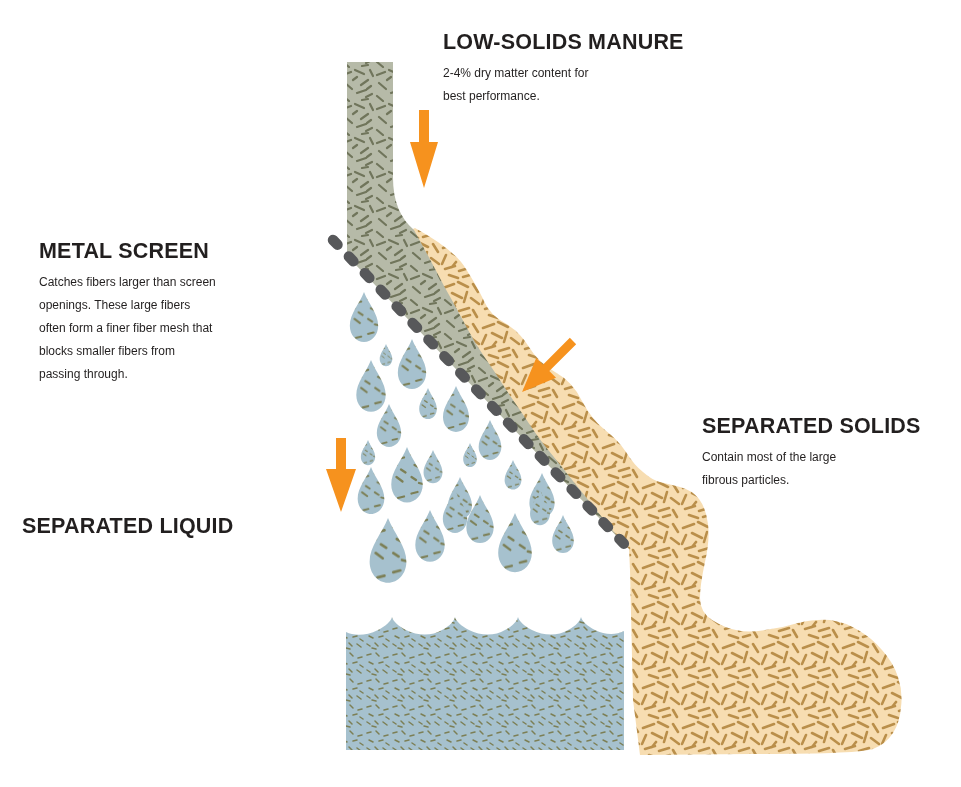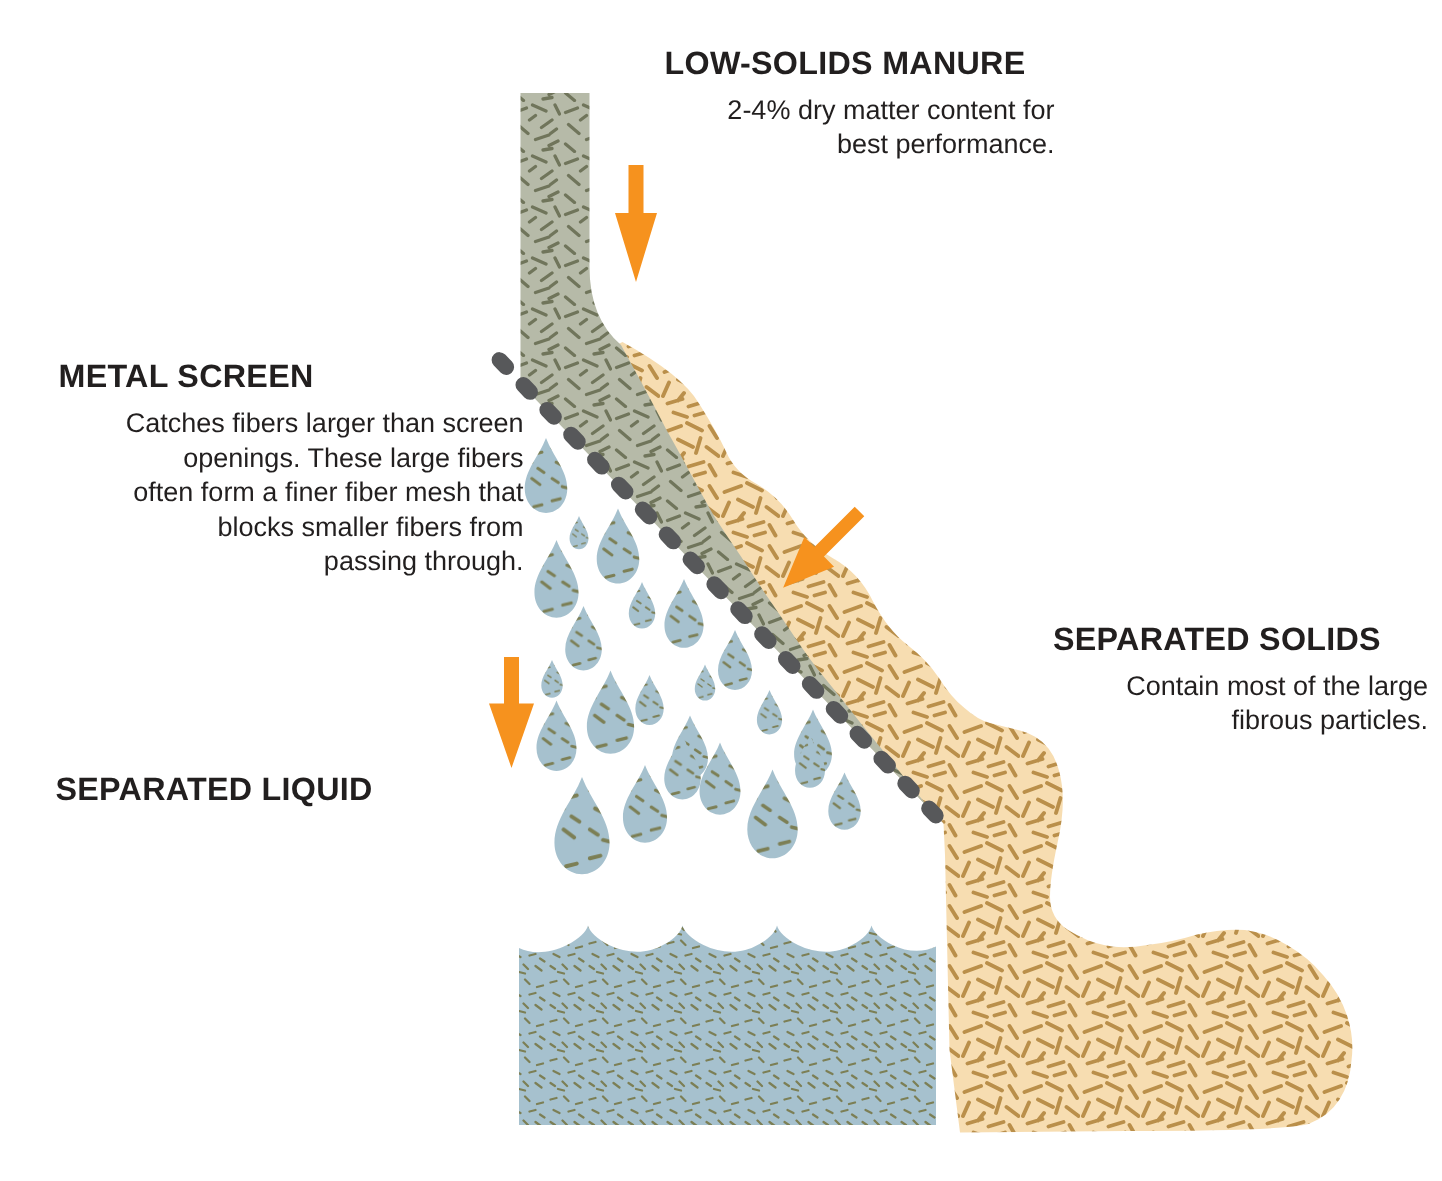--- a/index.html
+++ b/index.html
@@ -1,21 +1,21 @@
 <!DOCTYPE html>
 <html style="--background: #ffffff; --text: #221f1f; --arrow-orange: #f6921e; --screen-gray: #57585a; --manure-gray-green: #b6baa8; --manure-fiber: #70755b; --solids-tan: #f7ddb1; --solids-fiber: #ba8f4a; --liquid-blue: #a6c1ce; --liquid-speck: #7c7f55;"><head>
 <meta charset="utf-8">
 <style>
   html,body{margin:0;padding:0;background:#fff;}
   .stage{position:relative;width:961px;height:787px;background:var(--background,#fff);
          font-family:"Liberation Sans",sans-serif;overflow:hidden;padding-left:35px;}
   .stage svg{position:absolute;left:0;top:0;}
   .label{position:absolute;color:var(--text,#221f1f);}
   .label h2{margin:0 0 7px 0;font-size:21.5px;line-height:25px;font-weight:bold;letter-spacing:.2px;}
-  .label p{margin:0;font-size:18px;line-height:23px;white-space:pre-line;text-align:right;}
+  .label p{margin:0;font-size:12px;line-height:23px;white-space:pre-line;}
   .arrow{fill:var(--arrow-orange,#f6921e);}
   .screen-line{stroke:var(--screen-gray,#57585a);}
   .pg-bg{fill:var(--manure-gray-green,#b6baa8);}
   .pg-f{stroke:var(--manure-fiber,#70755b);}
   .pt-bg{fill:var(--solids-tan,#f7ddb1);}
   .pt-f{stroke:var(--solids-fiber,#ba8f4a);}
   .pb-bg{fill:var(--liquid-blue,#a6c1ce);}
   .pb-f{stroke:var(--liquid-speck,#7c7f55);}
 </style>
 </head>
@@ -112,17 +112,17 @@
 
   <div class="label" style="left:39px;top:239px;width:310px;">
     <h2>METAL SCREEN</h2>
     <p>Catches fibers larger than screen
 openings. These large fibers
 often form a finer fiber mesh that
 blocks smaller fibers from
 passing through.</p>
   </div>
 
-  <div class="label" style="left:37px;top:514px;width:300px;">
+  <div class="label" style="left:22px;top:514px;width:300px;">
     <h2>SEPARATED LIQUID</h2>
   </div>
 
 </div>
 
 </body></html>

